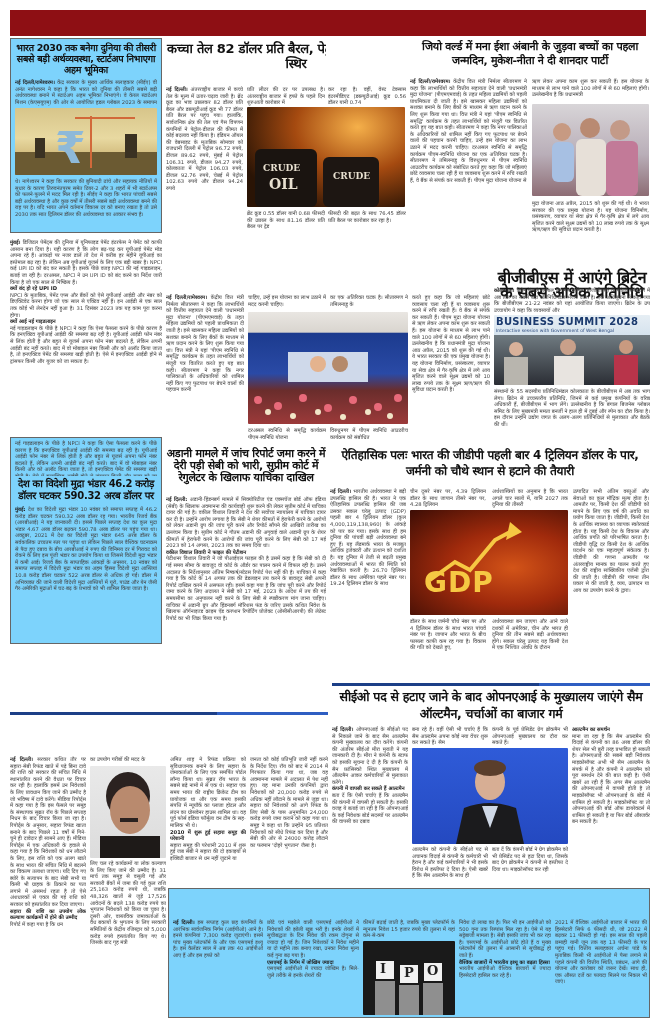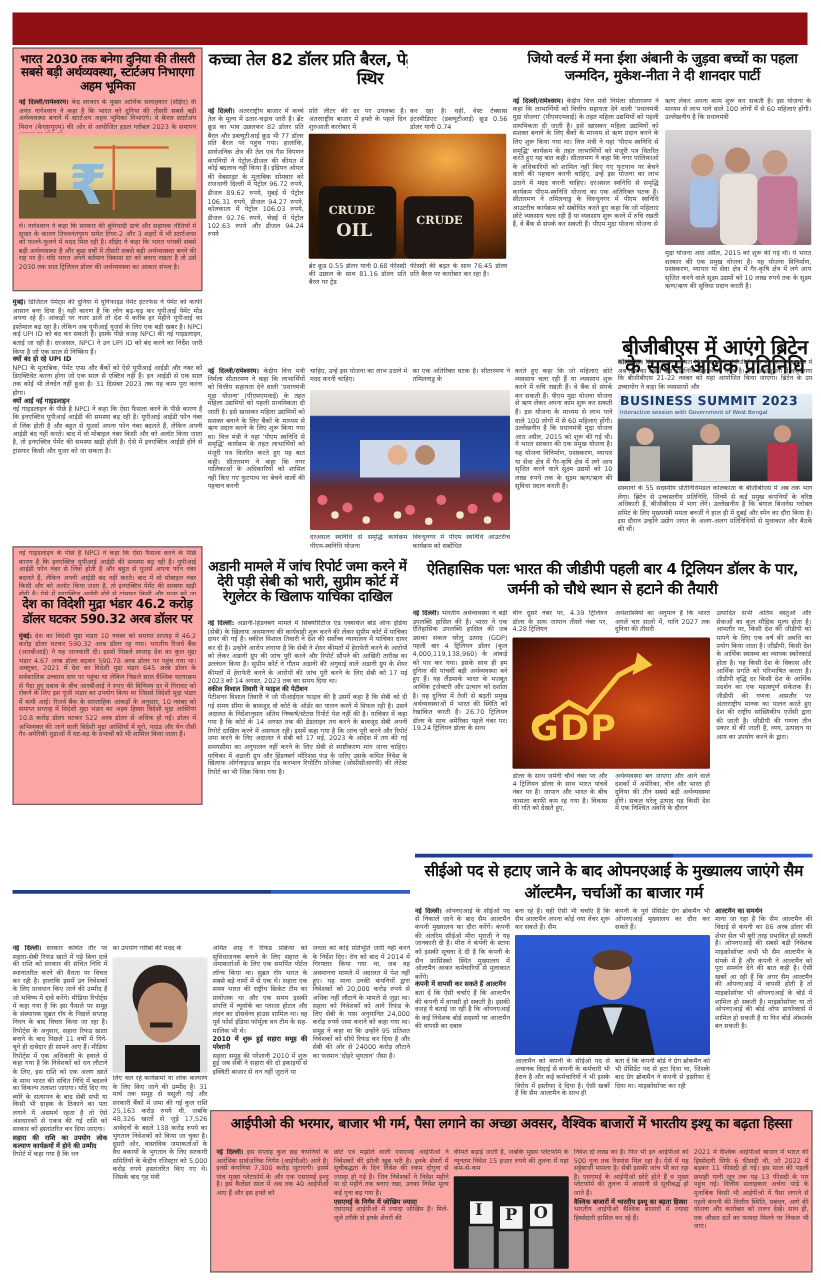--- a/index.html
+++ b/index.html
@@ -1,20 +1,20 @@
 <!DOCTYPE html>
 <html><head>
 <meta charset="utf-8">
 <style>
   * { box-sizing: border-box; margin: 0; padding: 0; }
   html, body { width: 657px; height: 1024px; background: #ffffff; overflow: hidden; }
   body { position: relative; font-family: "DejaVu Sans", sans-serif; color: #222; }
   .abs { position: absolute; }
   .banner { left: 10px; top: 10px; width: 636px; height: 26px; background: #8e0f14; }
-  .box { border: 1.5px solid #666; background: #fca5a5; }
+  .box { border: 1.5px solid #666; background: #7dd3fc; }
   .hl { font-family: "DejaVu Sans", sans-serif; font-weight: bold; color: #111; text-align: center; line-height: 1.15; letter-spacing: -0.3px; }
   .body { font-size: 5.2px; line-height: 6.6px; color: #444; text-align: justify; overflow: hidden; }
   .body b { color: #222; }
   .col { position: absolute; overflow: hidden; }
   .photo { position: absolute; overflow: hidden; border-radius: 1px; }
   .rule { position: absolute; height: 3px; background: linear-gradient(90deg, #1c3f87 0 65%, #2e5ec2 65% 100%); }
   .sub { font-weight: bold; color: #222; }
 </style>
 </head>
 <body>
@@ -118,21 +118,21 @@
   </div>
   <div class="body" style="position:absolute; left:82px; top:175px; width:78px; height:14px;">दरअसल स्वनिधि से समृद्धि कार्यक्रम पीएम-स्वनिधि योजना</div>
   <div class="body" style="position:absolute; left:164px; top:175px; width:78px; height:14px;">विरुधुनगर में पीएम स्वनिधि आउटरीच कार्यक्रम को संबोधित</div>
   <div class="body" style="position:absolute; left:246px; top:42px; width:78px; height:148px;">करते हुए कहा कि जो महिलाएं छोटे व्यवसाय चला रही हैं या व्यवसाय शुरू करने में रुचि रखती हैं। वे बैंक से संपर्क कर सकती हैं। पीएम मुद्रा योजना योजना से ऋण लेकर अपना काम शुरू कर सकती हैं। इस योजना के माध्यम से लाभ पाने वाले 100 लोगों में से 60 महिलाएं होंगी। उल्लेखनीय है कि प्रधानमंत्री मुद्रा योजना आठ अप्रैल, 2015 को शुरू की गई थी। ये भारत सरकार की एक प्रमुख योजना है। यह योजना विनिर्माण, प्रसंस्करण, व्यापार या सेवा क्षेत्र में गैर-कृषि क्षेत्र में लगे आय सृजित करने वाले सूक्ष्म उद्यमों को 10 लाख रुपये तक के सूक्ष्म ऋण/ऋण की सुविधा प्रदान करती है।</div>
 </div>
 
 <div class="col" style="left:494px; top:252px; width:156px; height:190px;">
   <div class="hl" style="font-size:16px; line-height:15px; margin-top:18px;">बीजीबीएस में आएंगे ब्रिटेन के सबसे अधिक प्रतिनिधि</div>
   <div class="body" style="position:absolute; left:0; top:35px; width:156px; height:27px;"><b>कोलकाता।</b> <span>ब्रिटेन बंगाल ग्लोबल बिजनेस समिट (बीजीबीएस) के सातवें संस्करण में अब तक का सबसे बड़ा प्रतिनिधिमंडल भेजने वाला है। एक अधिसूचना में कहा गया कि बीजीबीएस 21-22 नवंबर को यहां आयोजित किया जाएगा। ब्रिटेन के उप उच्चायोग ने कहा कि व्यवसायों और</span></div>
   <div class="photo" style="left:0; top:63px; width:156px; height:70px; background:linear-gradient(180deg,#e6eef4 0%,#d6e3ee 28%,#6f7a80 29%,#2b2e35 100%);">
-    <div style="position:absolute; left:2px; top:1px; font-size:10px; font-weight:bold; color:#1b3a6e; white-space:nowrap; letter-spacing:0.3px;">BUSINESS SUMMIT 2023</div>
+    <div style="position:absolute; left:2px; top:1px; font-size:10px; font-weight:bold; color:#1b3a6e; white-space:nowrap; letter-spacing:0.3px;">BUSINESS SUMMIT 2028</div>
     <div style="position:absolute; left:2px; top:13px; font-size:4.5px; color:#2a4a7e; white-space:nowrap;">Interactive session with Government of West Bengal</div>
     <svg width="156" height="70" style="position:absolute; left:0; top:0;">
       <circle cx="22" cy="34" r="7" fill="#d8b19a"></circle>
         <rect x="10" y="42" width="24" height="28" fill="#b8b5ae"></rect>
       <circle cx="74" cy="32" r="8" fill="#c9a08a"></circle>
         <rect x="60" y="41" width="30" height="29" fill="#e8e4e0"></rect>
       <circle cx="132" cy="32" r="7" fill="#c99a80"></circle>
         <rect x="120" y="40" width="24" height="30" fill="#b8344a"></rect>
     </svg>
   </div>
@@ -212,21 +212,20 @@
   </div>
   <div class="body" style="position:absolute; left:80px; top:160px; width:76px; height:40px;">आल्टमैन को कंपनी के सीईओ पद से अचानक विदाई से कंपनी के कर्मचारी भी हैरान है और कई कर्मचारियों ने भी इसके विरोध में इस्तीफा दे दिया है। ऐसी खबरें हैं कि सैम आल्टमैन के साथ ही</div>
   <div class="body" style="position:absolute; left:160px; top:160px; width:76px; height:40px;">बता दें कि कंपनी बोर्ड ने ग्रेग ब्रोकमैन को भी प्रेसिडेंट पद से हटा दिया था, जिसके बाद ग्रेग ब्रोकमैन ने कंपनी से इस्तीफा दे दिया था। माइक्रोसॉफ्ट कर रही</div>
   <div class="body" style="position:absolute; left:240px; top:40px; width:78px; height:160px;">
     <div class="sub">आल्टमैन का समर्थन</div>
     <span>माना जा रहा है कि सैम आल्टमैन की विदाई से कंपनी का 86 अरब डॉलर की शेयर सेल भी बुरी तरह प्रभावित हो सकती है। ओपनएआई की सबसे बड़ी निवेशक माइक्रोसॉफ्ट अभी भी सैम आल्टमैन के संपर्क में है और कंपनी ने आल्टमैन को पूरा समर्थन देने की बात कही है। ऐसी खबरें आ रही हैं कि अगर सैम आल्टमैन की ओपनएआई में वापसी होती है तो माइक्रोसॉफ्ट भी ओपनएआई के बोर्ड में शामिल हो सकती है। माइक्रोसॉफ्ट या तो ओपनएआई की बोर्ड ऑफ डायरेक्टर्स में शामिल हो सकती है या फिर बोर्ड ऑब्जर्वर बन सकती है।</span>
   </div>
 </div>
 
 <div class="abs box" style="left:168px; top:888px; width:482px; height:130px;">
-  <div class="hl" style="position:absolute; left:4px; top:3px; width:472px; font-size:11px; line-height:13px; white-space:nowrap; overflow:hidden;">आईपीओ की भरमार, बाजार भी गर्म, पैसा लगाने का अच्छा अवसर, वैश्विक बाजारों में भारतीय इश्यू का बढ़ता हिस्सा</div>
   <div class="body" style="position:absolute; left:4px; top:30px; width:90px; height:96px;"><b>नई दिल्ली।</b> <span>इस सप्ताह कुल छह कंपनियों के आरंभिक सार्वजनिक निर्गम (आईपीओ) आने है। इनसे कंपनियां 7,300 करोड़ जुटाएंगी। इसमें पांच मुख्य प्लेटफॉर्म के और एक एसएमई इश्यू है। इस कैलेंडर साल में अब तक 40 आईपीओ आए हैं और इस हफ्ते को</span></div>
   <div class="body" style="position:absolute; left:98px; top:30px; width:92px; height:96px;">
     <span>छोटे एवं मझोले वाली एसएमई आईपीओ ने निवेशकों की झोली खूब भरी है। इनके शेयरों में सूचीबद्धता के दिन निवेश की रकम दोगुना से ज्यादा हो गई है। जिन निवेशकों ने निवेश महीने या दो महीने तक बनाए रखा, उनका निवेश मूल्य कई गुना बढ़ गया है।</span>
     <div class="sub">एसएमई के निर्गम में जोखिम ज्यादा</div>
     <span>एसएमई आईपीओ में ज्यादा जोखिम है। मिले-जुले तरीके से इनके शेयरों की</span>
   </div>
   <div class="body" style="position:absolute; left:194px; top:30px; width:92px; height:20px;">कीमतें बढ़ाई जाती है, जबकि मुख्य प्लेटफॉर्म के न्यूनतम निवेश 15 हजार रुपये की तुलना में यहां कम-से-कम</div>
   <div class="photo" style="left:194px; top:52px; width:92px; height:74px; background:#1a1a1a;">
     <svg width="92" height="74">
       <g fill="#8f8f8f">

